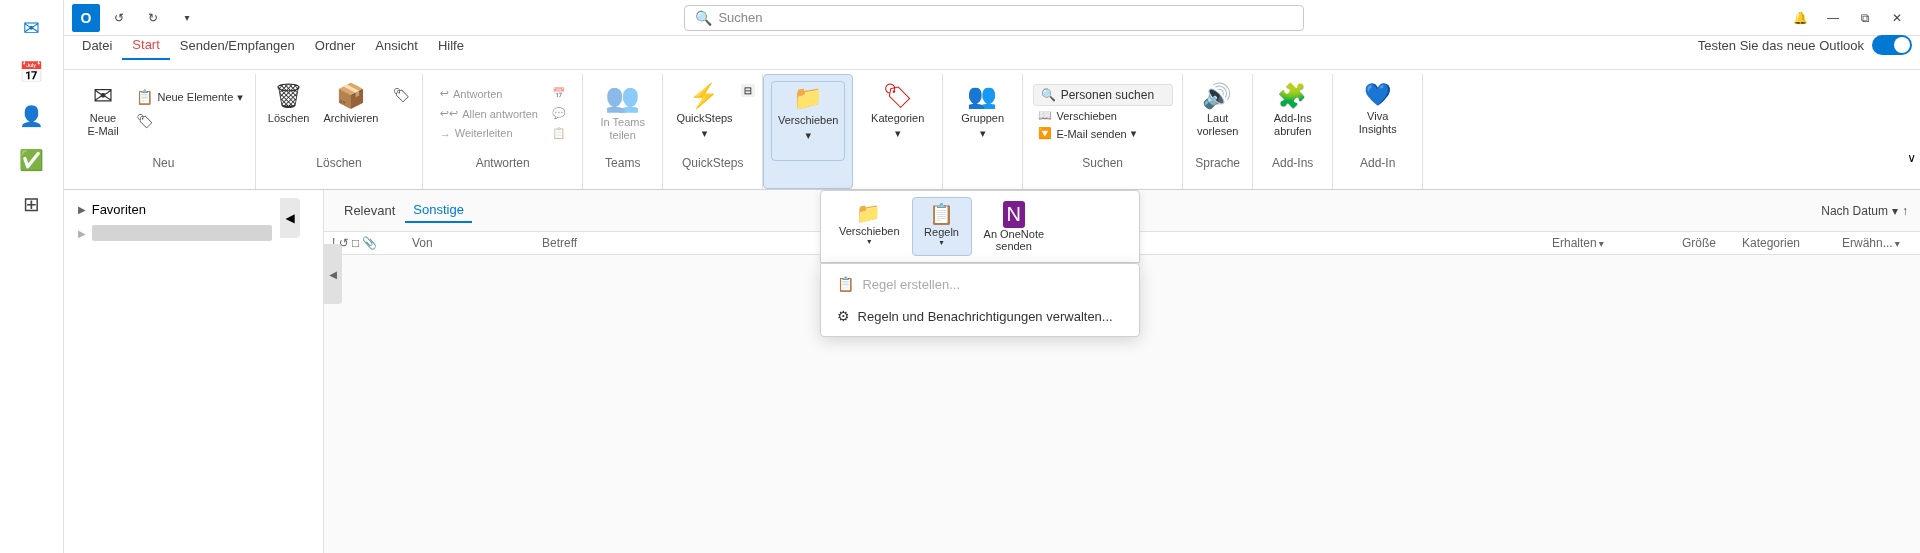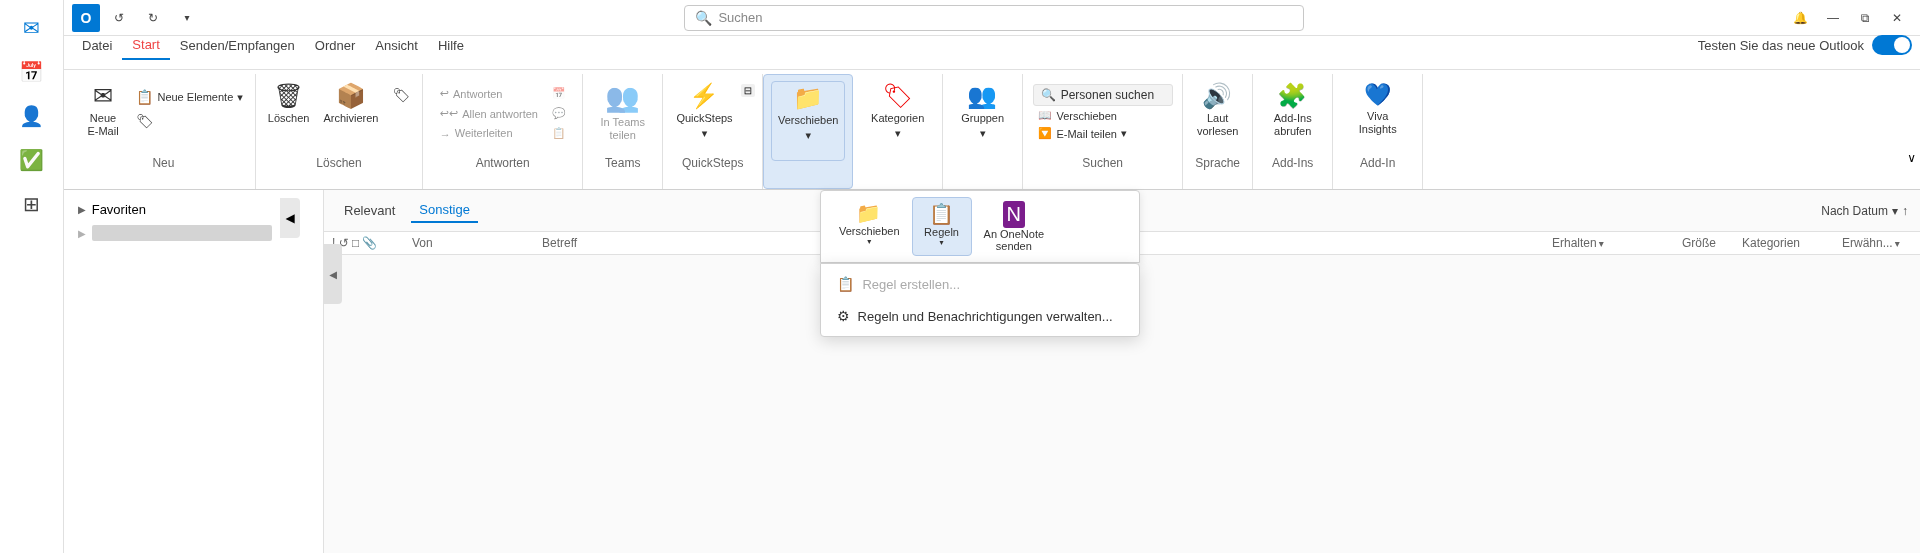--- a/index.html
+++ b/index.html
@@ -178,21 +178,21 @@
     .email-list {
       flex: 1;
       background: #fafafa;
       overflow: hidden;
     }
     .email-list-header {
       display: flex;
       align-items: center;
       padding: 8px 12px;
       border-bottom: 1px solid #e0e0e0;
-      gap: 8px;
+      gap: 2px;
     }
     .tab-item {
       padding: 4px 8px;
       cursor: pointer;
       font-size: 13px;
       color: #444;
     }
     .tab-item.active { color: #0078d4; border-bottom: 2px solid #0078d4; }
     .column-headers {
       display: flex;
@@ -428,21 +428,21 @@
           <div class="suchen-btn-small" style="background:#f3f3f3; border:1px solid #e0e0e0; border-radius:3px; padding: 3px 8px; font-size:12px; min-width:140px;">
             <span>🔍</span>
             <span>Personen suchen</span>
           </div>
           <div class="suchen-btn-small">
             <span>📖</span>
             <span>Verschieben</span>
           </div>
           <div class="suchen-btn-small">
             <span>🔽</span>
-            <span>E-Mail teilen</span>
+            <span>E-Mail senden</span>
             <span>▾</span>
           </div>
         </div>
       </div>
       <div class="ribbon-group-label">Suchen</div>
     </div>
 
     <div class="ribbon-group" style="min-width: 70px;">
       <div class="ribbon-items">
         <div class="ribbon-btn">

